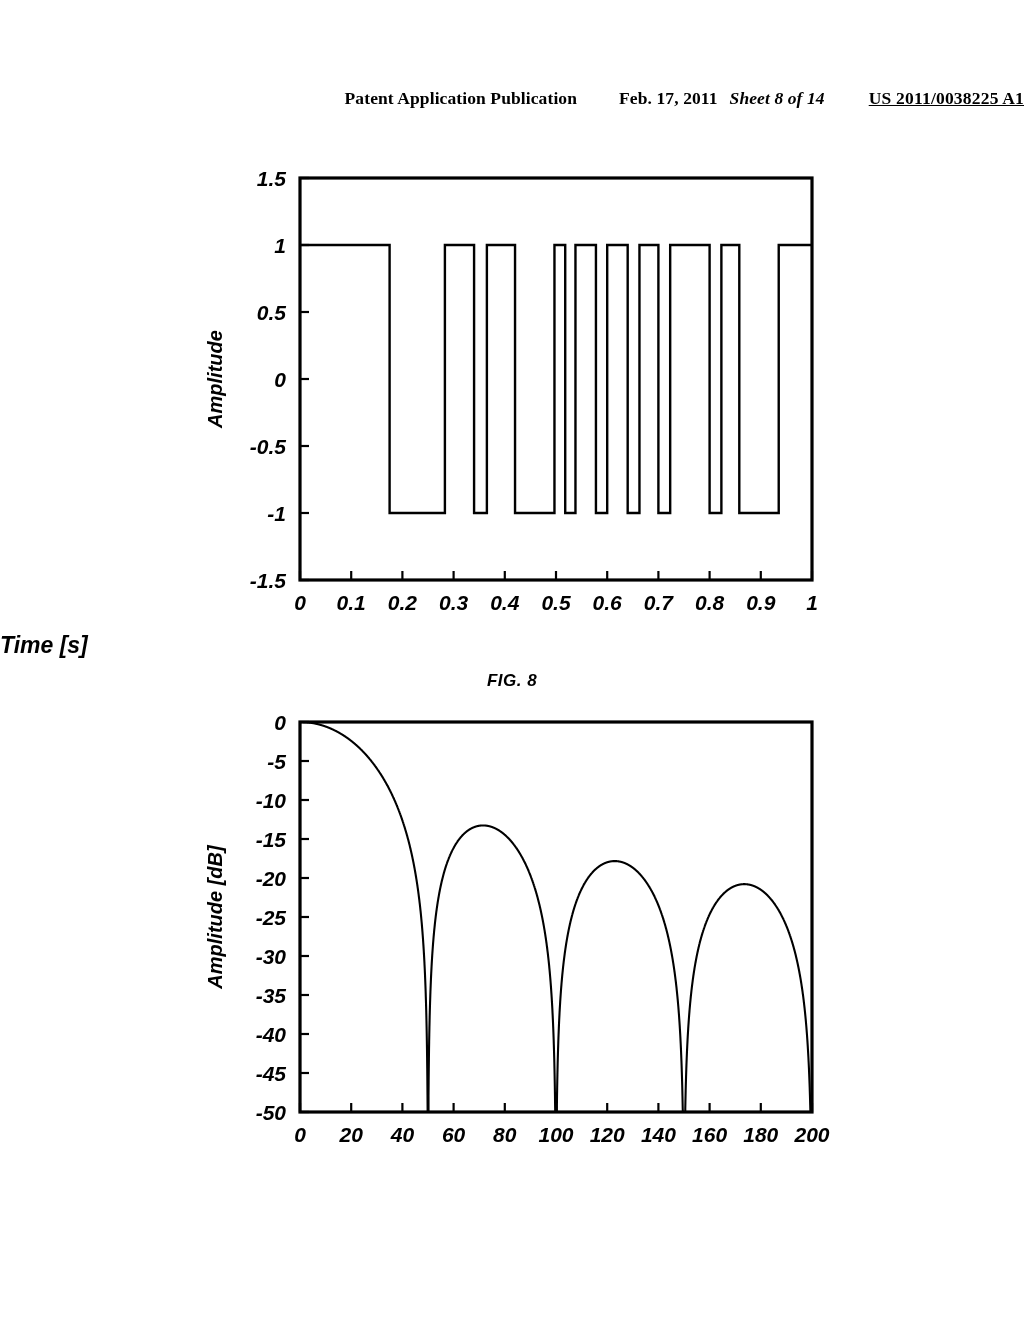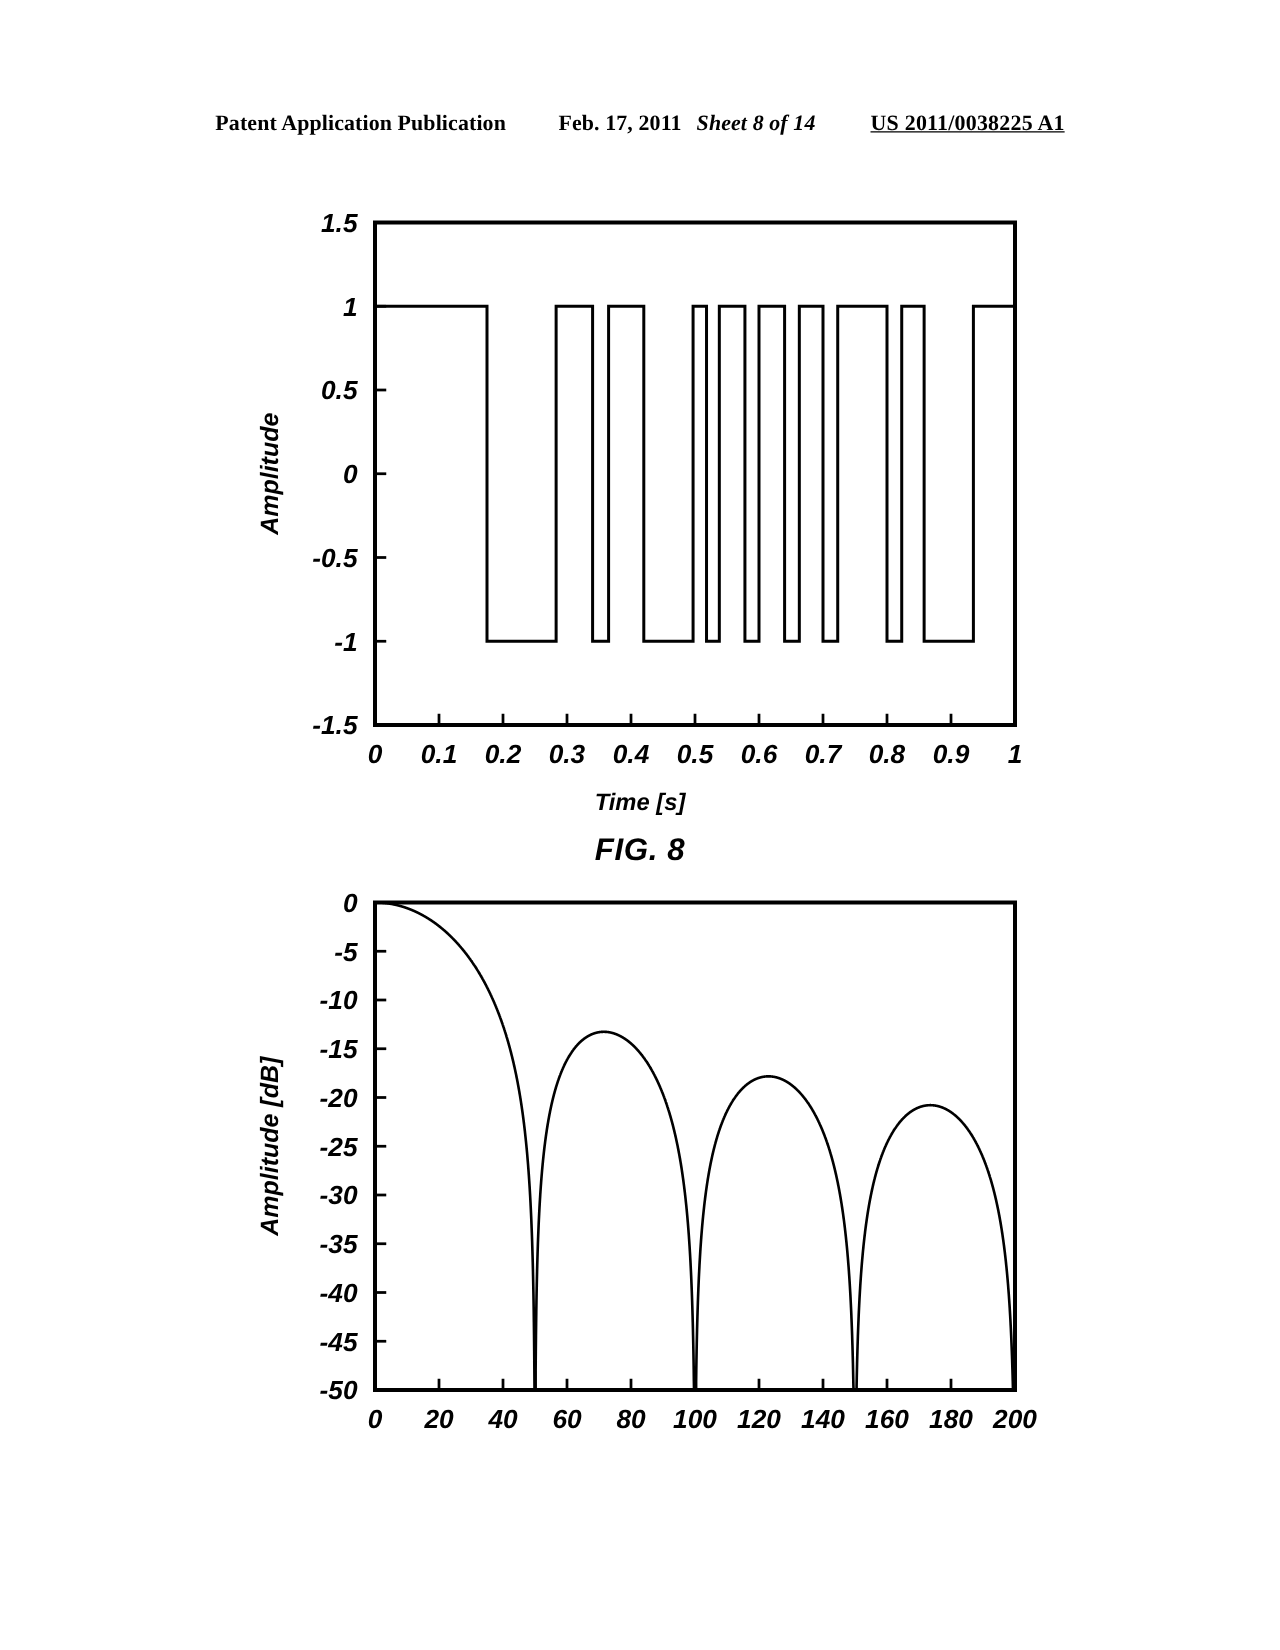--- a/index.html
+++ b/index.html
@@ -16,21 +16,21 @@
     overflow: hidden;
   }
 
   
   .page-header {
     position: absolute;
     top: 88px;
     left: 0;
     width: 1024px;
     display: flex;
-    justify-content: center;
+    justify-content: flex-end;
     align-items: baseline;
     font-family: "Liberation Serif", serif;
     font-weight: bold;
     font-size: 17.5px;
     letter-spacing: 0.1px;
     white-space: nowrap;
   }
   .page-header .seg-pub { margin-right: 42px; }
   .page-header .seg-date { margin-right: 12px; }
   .page-header .seg-sheet { margin-right: 44px; font-style: italic; }
@@ -46,32 +46,32 @@
   .plot-wrap {
     position: relative;
     margin: 0 auto;
   }
 
   .fig-caption {
     text-align: center;
     font-family: "Liberation Sans", sans-serif;
     font-style: italic;
     font-weight: bold;
-    font-size: 25px;
+    font-size: 17px;
     letter-spacing: 0.5px;
   }
   #fig8-caption { margin-top: 12px; }
   #fig9-caption { margin-top: 10px; }
 
   .axis-title {
     font-family: "Liberation Sans", sans-serif;
     font-style: italic;
     font-weight: bold;
-    font-size: 19px;
-    text-align: center;
+    font-size: 23px;
+    text-align: left;
   }
   .x-title-8 { margin-top: 2px; }
   .x-title-9 { margin-top: 0px; }
 
   svg { display: block; }
   svg text {
     font-family: "Liberation Sans", sans-serif;
     font-style: italic;
     font-weight: bold;
     fill: #000000;

